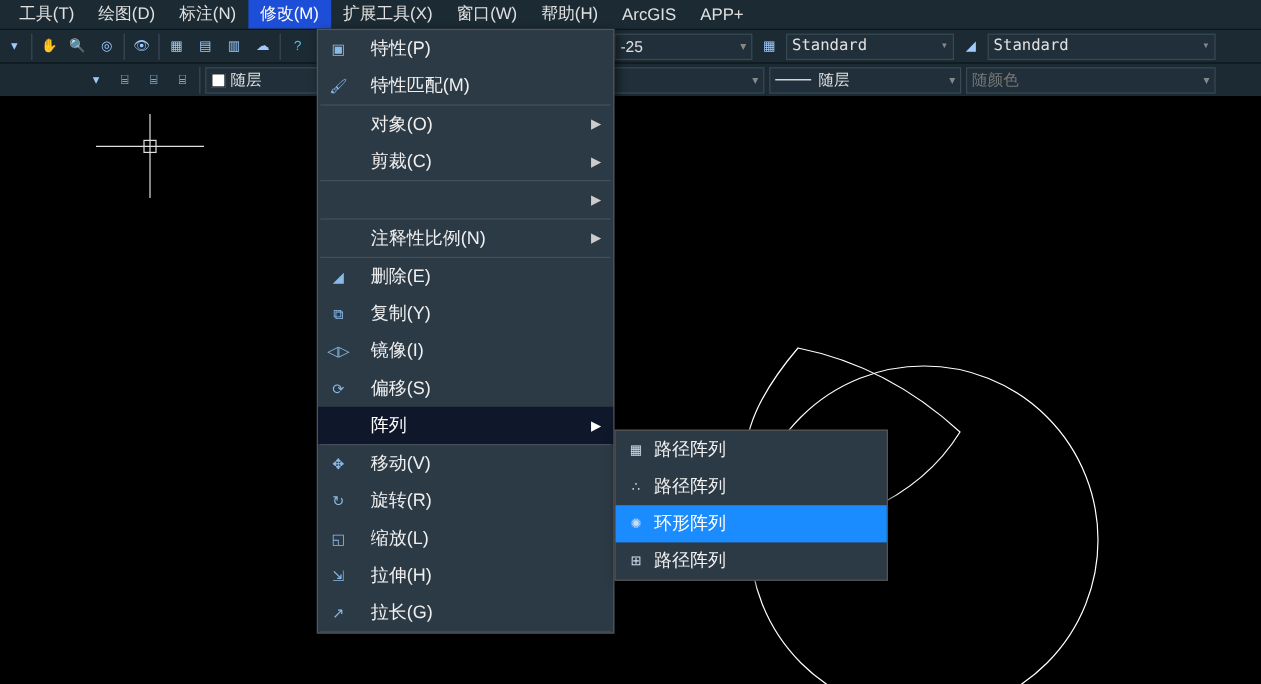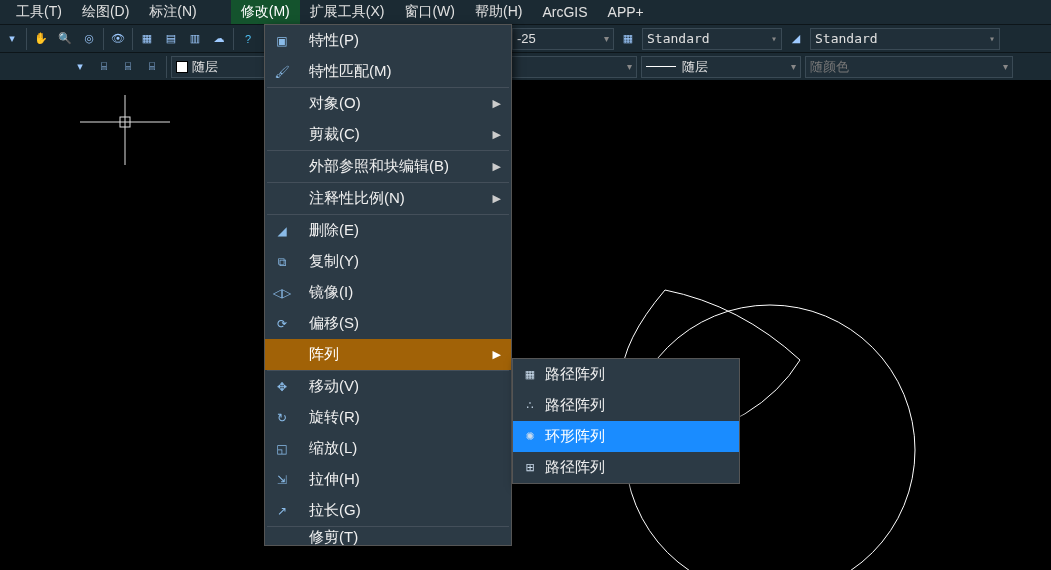--- a/index.html
+++ b/index.html
@@ -23,23 +23,22 @@
   }
   .menubar-item {
     padding: 2px 10px;
     height: 24px;
     display: flex;
     align-items: center;
     cursor: default;
     white-space: nowrap;
   }
   .menubar-item.active {
-    background: #14532d;
+    background: #1d4ed8;
     color: #fff;
-    margin-left: 24px;
   }
   
   .toolbar-row {
     display: flex;
     align-items: center;
     height: 28px;
     background: #1b2a33;
     border-top: 1px solid #0d1519;
     position: relative;
   }
@@ -101,21 +100,21 @@
     display: flex;
     align-items: center;
     height: 31px;
     padding-left: 6px;
     color: #f0f0f0;
     cursor: default;
     position: relative;
     font-size: 15px;
   }
   .dd-item.highlight {
-    background: #a16207;
+    background: #0f172a;
     color: #fff;
   }
   .dd-icon {
     width: 22px;
     display: flex;
     justify-content: center;
     color: #8abbe8;
     font-size: 12px;
   }
   .dd-label { margin-left: 16px; }
@@ -196,21 +195,21 @@
   <div class="tool-icon">👁</div>
   <div class="tool-sep"></div>
   <div class="tool-icon">▦</div>
   <div class="tool-icon">▤</div>
   <div class="tool-icon">▥</div>
   <div class="tool-icon">☁</div>
   <div class="tool-sep"></div>
   <div class="tool-icon" style="color:#4fc3f7;">?</div>
 
   <div style="position:absolute; left:510px; display:flex; align-items:center;">
-    <div class="field" style="width:102px;">
+    <div class="field" style="width:115px;">
       <span>-25</span>
       <span class="caret">▾</span>
     </div>
     <div class="tool-icon">▦</div>
     <div class="field" style="width:140px; font-family:monospace;">
       <span>Standard</span>
       <span class="caret">▾</span>
     </div>
     <div class="tool-icon">◢</div>
     <div class="field" style="width:190px; font-family:monospace;">
@@ -277,21 +276,20 @@
     <span class="dd-arrow">▶</span>
   </div>
   <div class="dd-item">
     <span class="dd-icon"></span>
     <span class="dd-label">剪裁(C)</span>
     <span class="dd-arrow">▶</span>
   </div>
   <div class="dd-sep"></div>
   <div class="dd-item">
     <span class="dd-icon"></span>
-    <span class="dd-label">外部参照和块编辑(B)</span>
     <span class="dd-arrow">▶</span>
   </div>
   <div class="dd-sep"></div>
   <div class="dd-item">
     <span class="dd-icon"></span>
     <span class="dd-label">注释性比例(N)</span>
     <span class="dd-arrow">▶</span>
   </div>
   <div class="dd-sep"></div>
   <div class="dd-item">
@@ -330,24 +328,20 @@
   </div>
   <div class="dd-item">
     <span class="dd-icon">⇲</span>
     <span class="dd-label">拉伸(H)</span>
   </div>
   <div class="dd-item">
     <span class="dd-icon">↗</span>
     <span class="dd-label">拉长(G)</span>
   </div>
   <div class="dd-sep"></div>
-  <div class="dd-item" style="height:18px; padding-top:2px;">
-    <span class="dd-icon"></span>
-    <span class="dd-label">修剪(T)</span>
-  </div>
 </div>
 
 <div class="submenu">
   <div class="sub-item">
     <span class="sub-icon">▦</span>
     <span class="sub-label">路径阵列</span>
   </div>
   <div class="sub-item">
     <span class="sub-icon">∴</span>
     <span class="sub-label">路径阵列</span>

